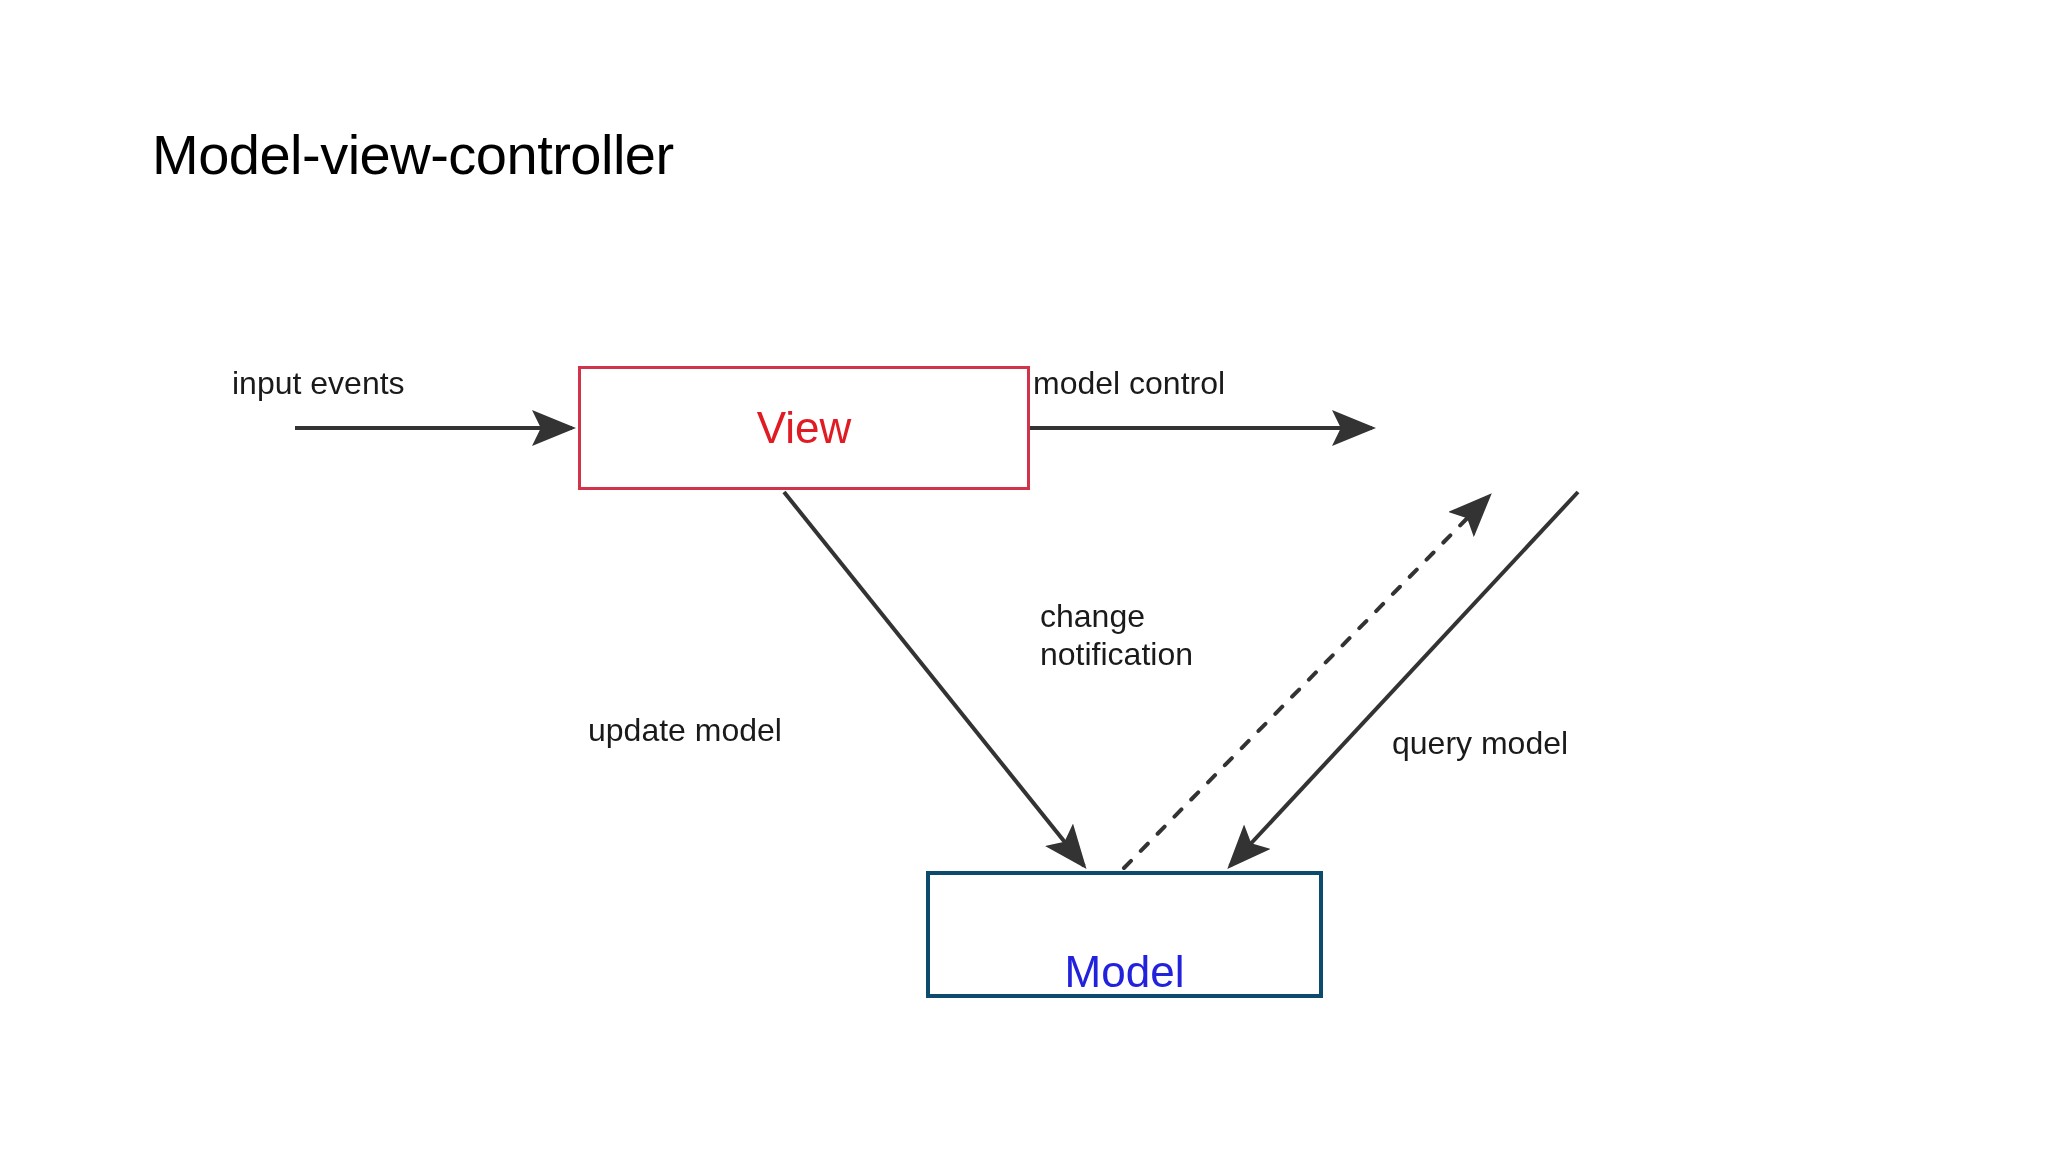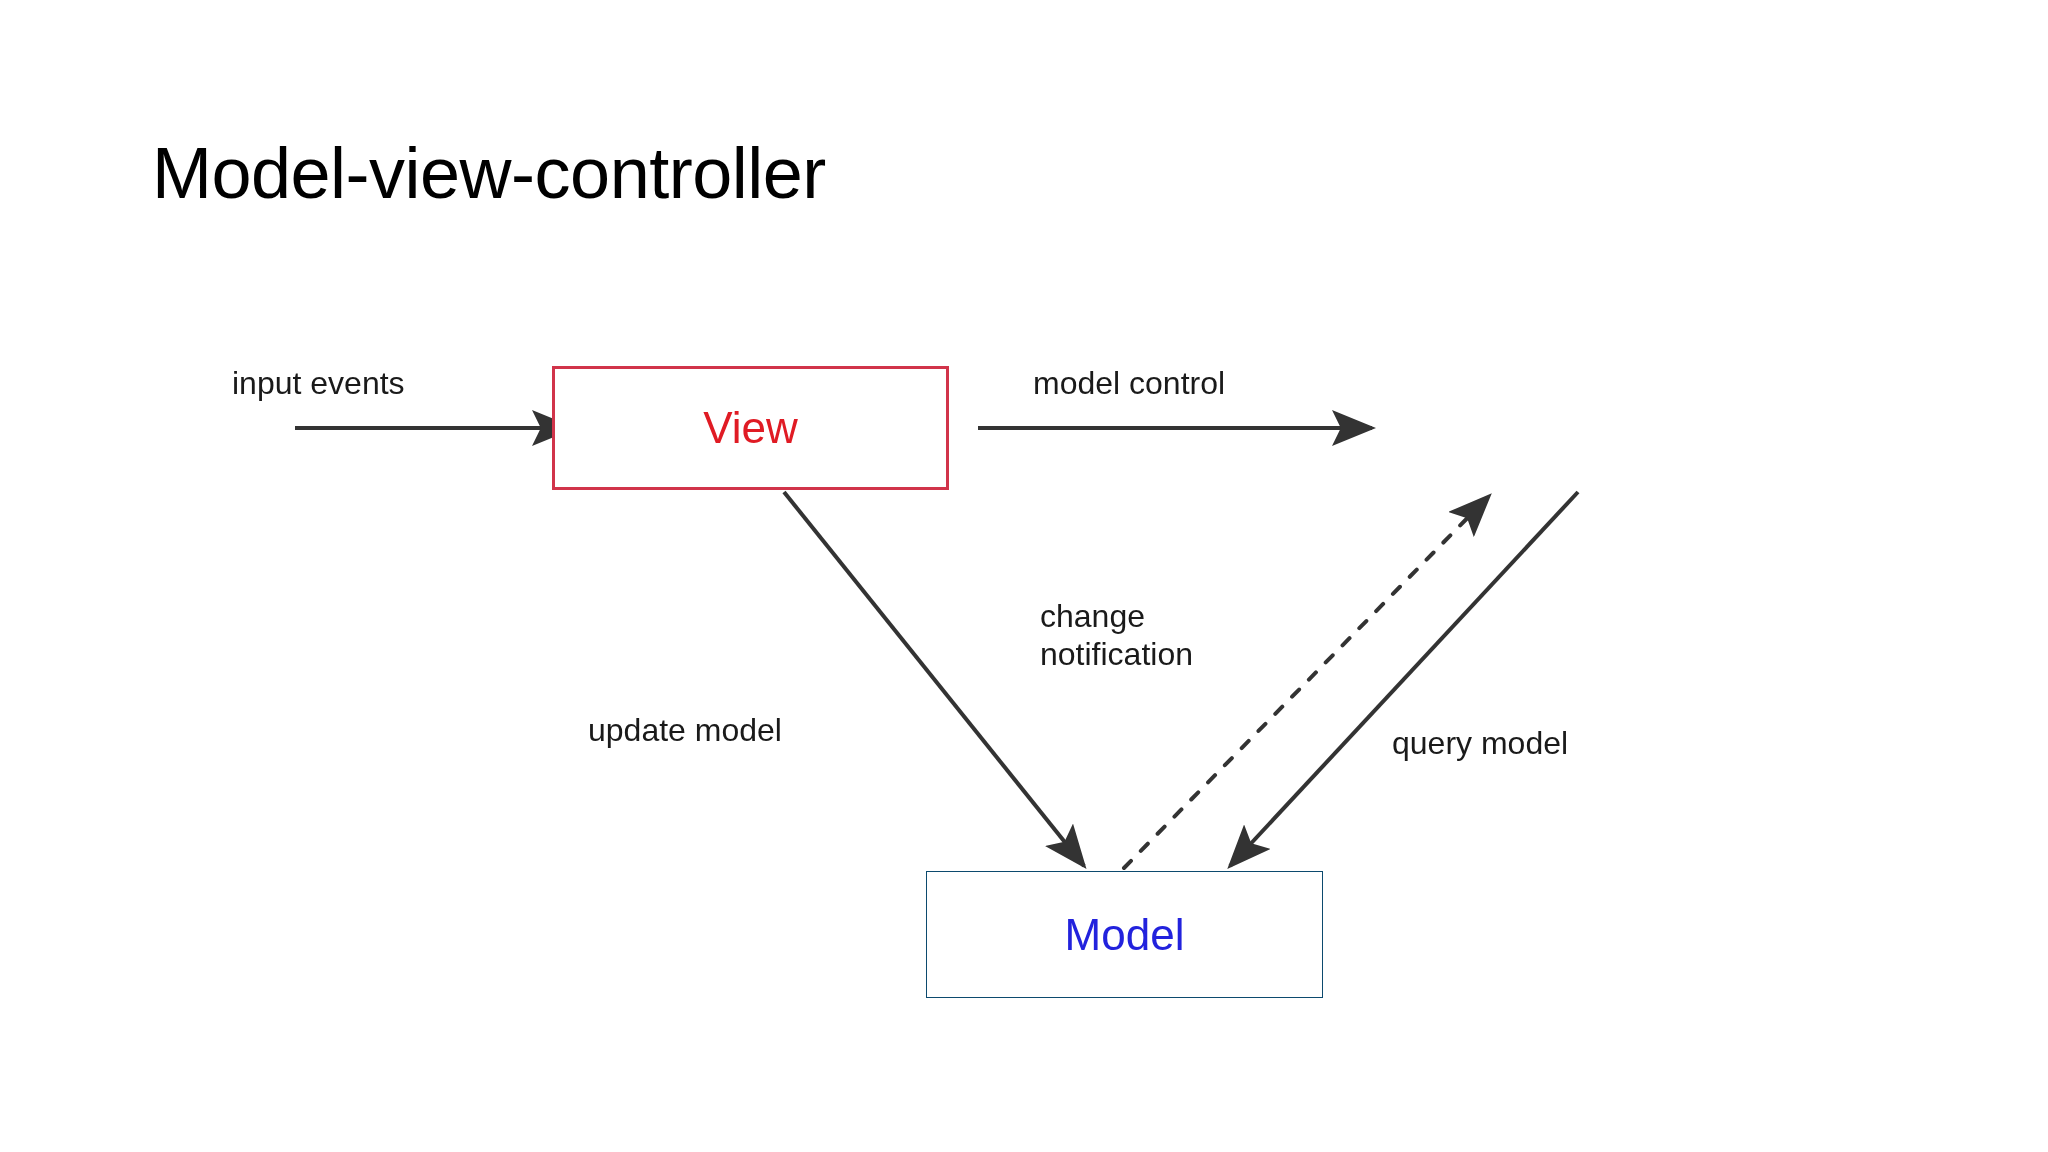--- a/index.html
+++ b/index.html
@@ -19,21 +19,21 @@
     position: relative;
     width: 2048px;
     height: 1152px;
     background: #ffffff;
   }
   
   #slide-title {
     position: absolute;
     left: 152px;
     top: 86px;
-    font-size: 72px;
+    font-size: 56px;
     font-weight: 400;
     letter-spacing: -0.5px;
     color: #000000;
     white-space: nowrap;
     line-height: 1.1;
   }
   
   #diagram {
     position: absolute;
     left: 0;
@@ -57,43 +57,44 @@
     align-items: center;
     justify-content: center;
   }
   .node-label {
     font-size: 44px;
     font-weight: 400;
     line-height: 1;
     white-space: nowrap;
   }
   #node-view {
-    left: 552px;
+    left: 578px;
     top: 366px;
-    width: 397px;
+    width: 452px;
     height: 124px;
     border: 3px solid #d1344a;
   }
   #node-view .node-label { color: #e01b24; }
 
   #node-controller {
     left: 1378px;
     top: 366px;
     width: 397px;
     height: 124px;
     border: 3px solid #4aa84a;
   }
   #node-controller .node-label { color: #1d7a1d; }
 
   #node-model {
     left: 926px;
     top: 871px;
     width: 397px;
     height: 127px;
-    border: 1px solid #0c4a6e;
+    border: 4px solid #0c4a6e;
+    align-items: flex-end;
   }
   #node-model .node-label { color: #2222dd; }
 
   
   .edge-label {
     position: absolute;
     font-size: 32px;
     font-weight: 400;
     color: #1a1a1a;
     white-space: nowrap;

